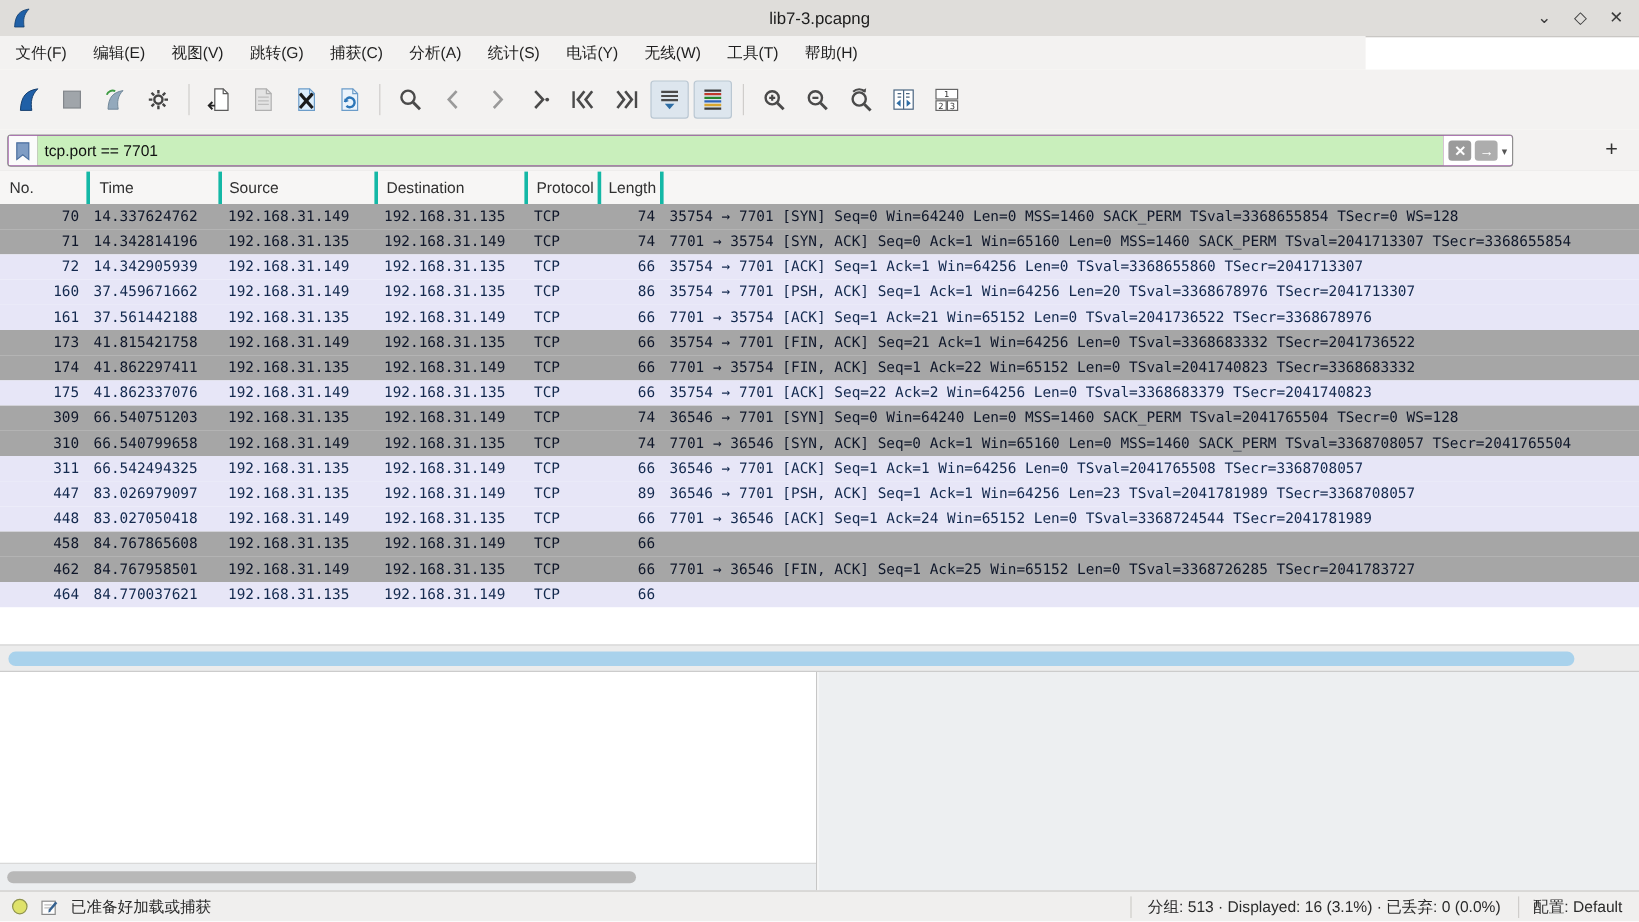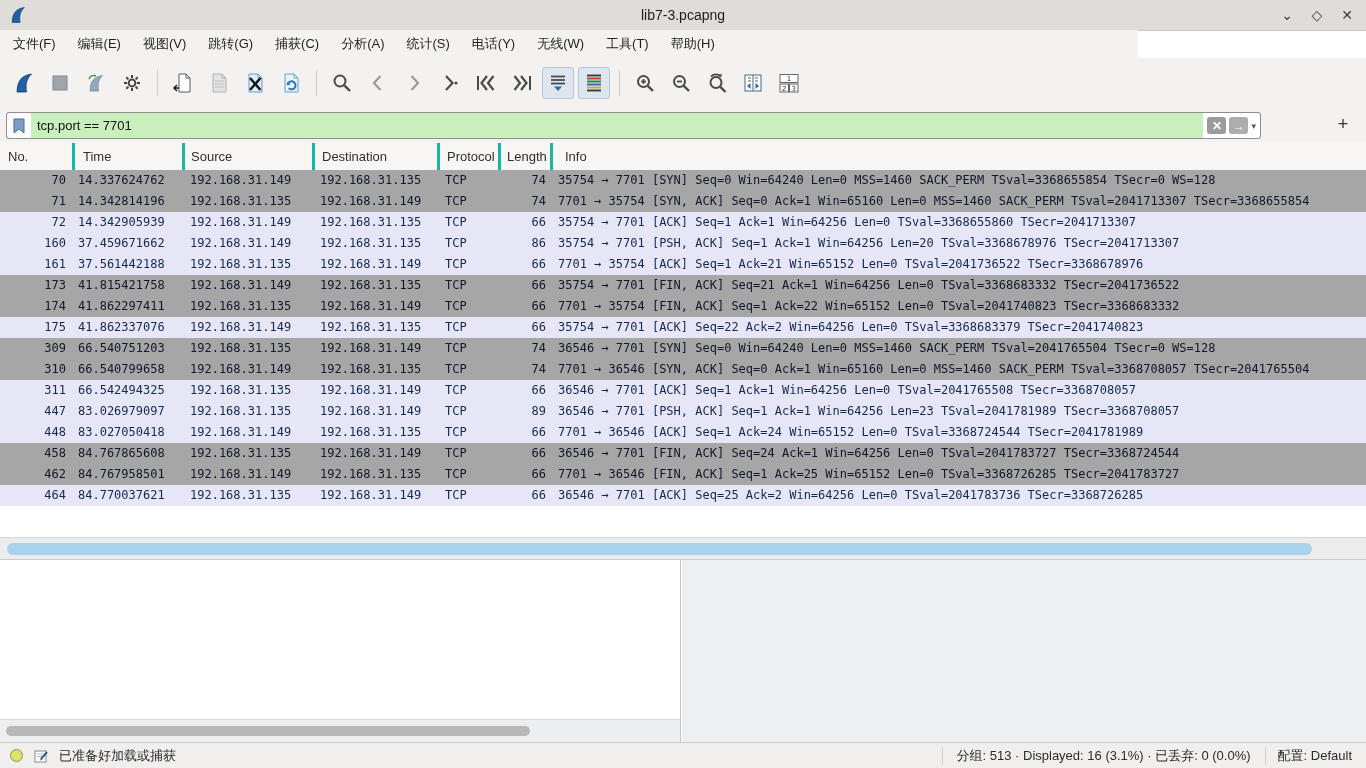--- a/index.html
+++ b/index.html
@@ -369,21 +369,20 @@
   <span class="fplus">+</span>
 </div>
 
 <div class="pheader">
   <span class="hc hc-no">No.</span>
   <span class="hc hc-time">Time</span>
   <span class="hc hc-src">Source</span>
   <span class="hc hc-dst">Destination</span>
   <span class="hc hc-proto">Protocol</span>
   <span class="hc hc-len">Length</span>
-  <span class="hc hc-info">Info</span>
 </div>
 
 <div class="plist">
     <div class="prow gray">
       <span class="c-no">70</span>
       <span class="c-time">14.337624762</span>
       <span class="c-source">192.168.31.149</span>
       <span class="c-destination">192.168.31.135</span>
       <span class="c-protocol">TCP</span>
       <span class="c-length">74</span>
@@ -497,39 +496,37 @@
       <span class="c-length">66</span>
       <span class="c-info">7701 → 36546 [ACK] Seq=1 Ack=24 Win=65152 Len=0 TSval=3368724544 TSecr=2041781989</span>
     </div>
     <div class="prow gray">
       <span class="c-no">458</span>
       <span class="c-time">84.767865608</span>
       <span class="c-source">192.168.31.135</span>
       <span class="c-destination">192.168.31.149</span>
       <span class="c-protocol">TCP</span>
       <span class="c-length">66</span>
-      <span class="c-info">36546 → 7701 [FIN, ACK] Seq=24 Ack=1 Win=64256 Len=0 TSval=2041783727 TSecr=3368724544</span>
     </div>
     <div class="prow gray">
       <span class="c-no">462</span>
       <span class="c-time">84.767958501</span>
       <span class="c-source">192.168.31.149</span>
       <span class="c-destination">192.168.31.135</span>
       <span class="c-protocol">TCP</span>
       <span class="c-length">66</span>
       <span class="c-info">7701 → 36546 [FIN, ACK] Seq=1 Ack=25 Win=65152 Len=0 TSval=3368726285 TSecr=2041783727</span>
     </div>
     <div class="prow lavender">
       <span class="c-no">464</span>
       <span class="c-time">84.770037621</span>
       <span class="c-source">192.168.31.135</span>
       <span class="c-destination">192.168.31.149</span>
       <span class="c-protocol">TCP</span>
       <span class="c-length">66</span>
-      <span class="c-info">36546 → 7701 [ACK] Seq=25 Ack=2 Win=64256 Len=0 TSval=2041783736 TSecr=3368726285</span>
     </div>
   </div>
 
 <div class="hscroll">
   <div class="hthumb"></div>
 </div>
 
 <div class="panes">
   <div class="pane-left">
     <div class="pane-left-scroll">

